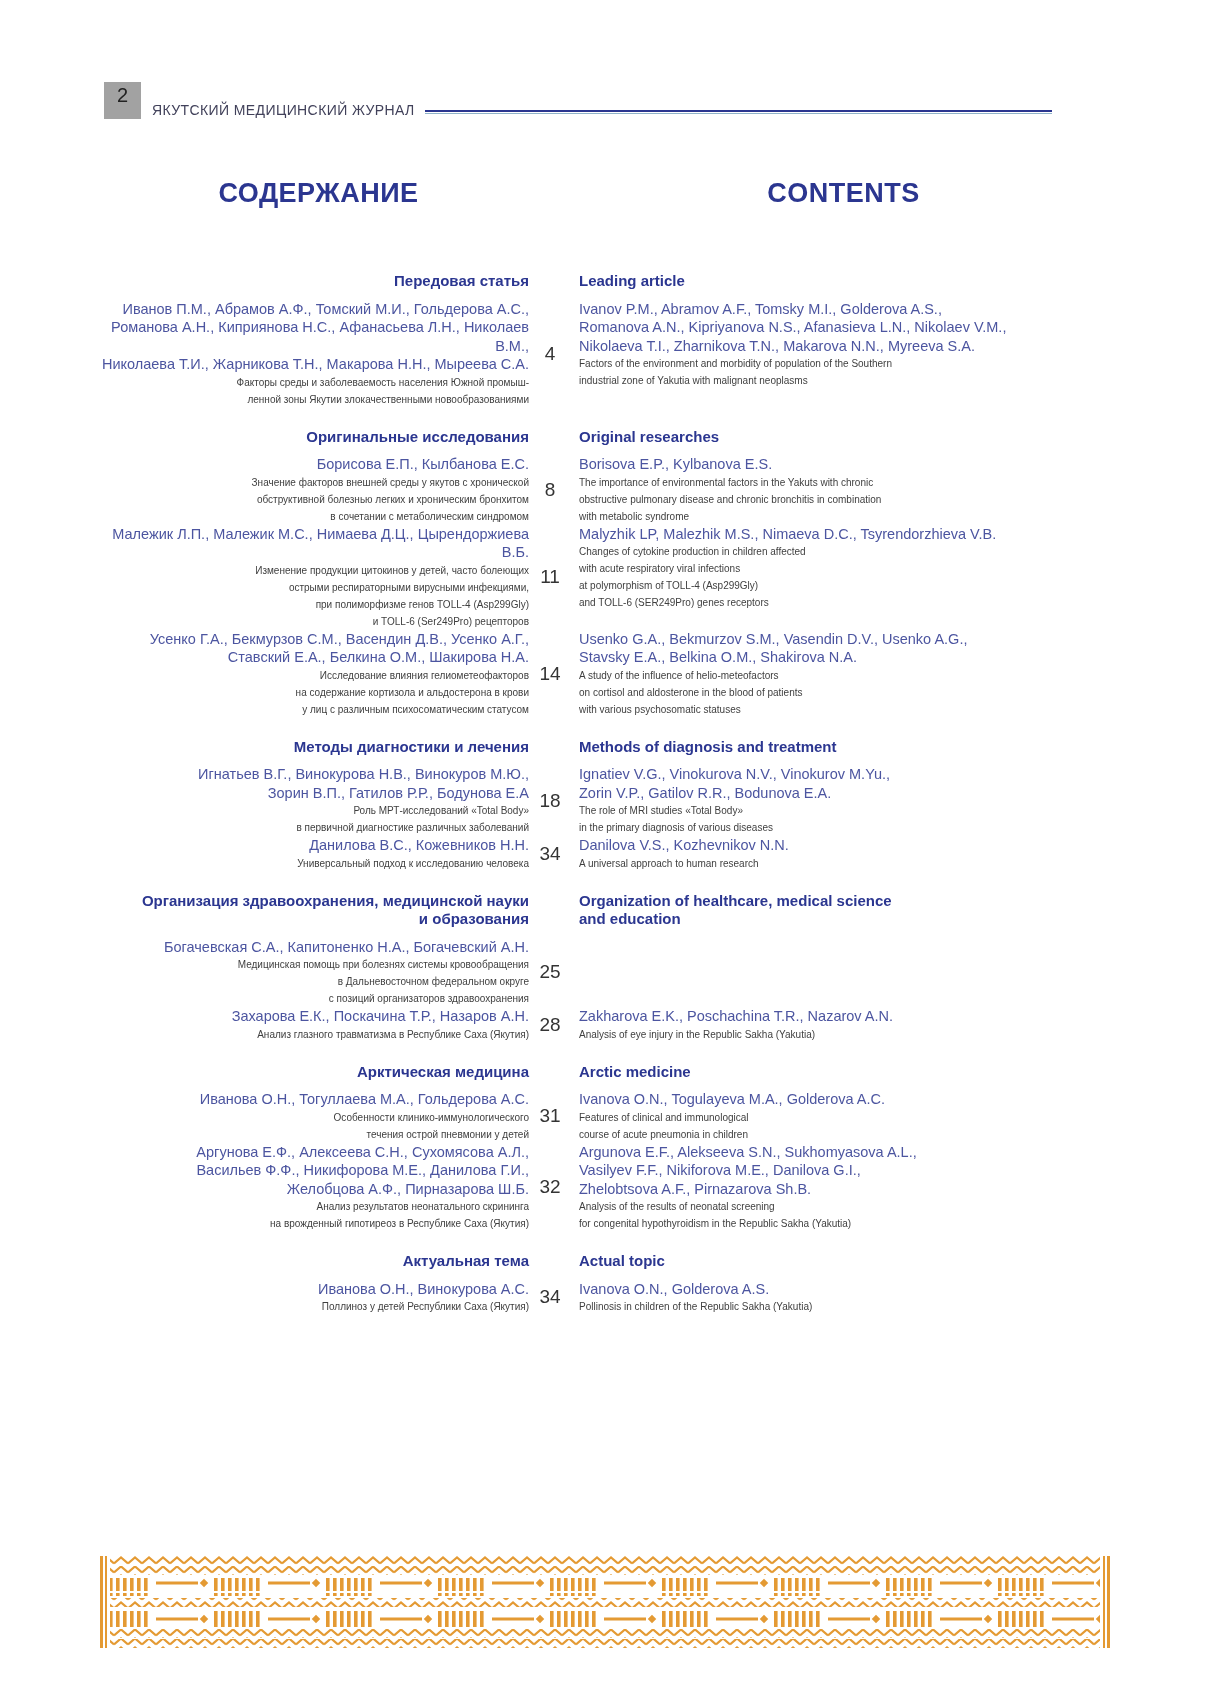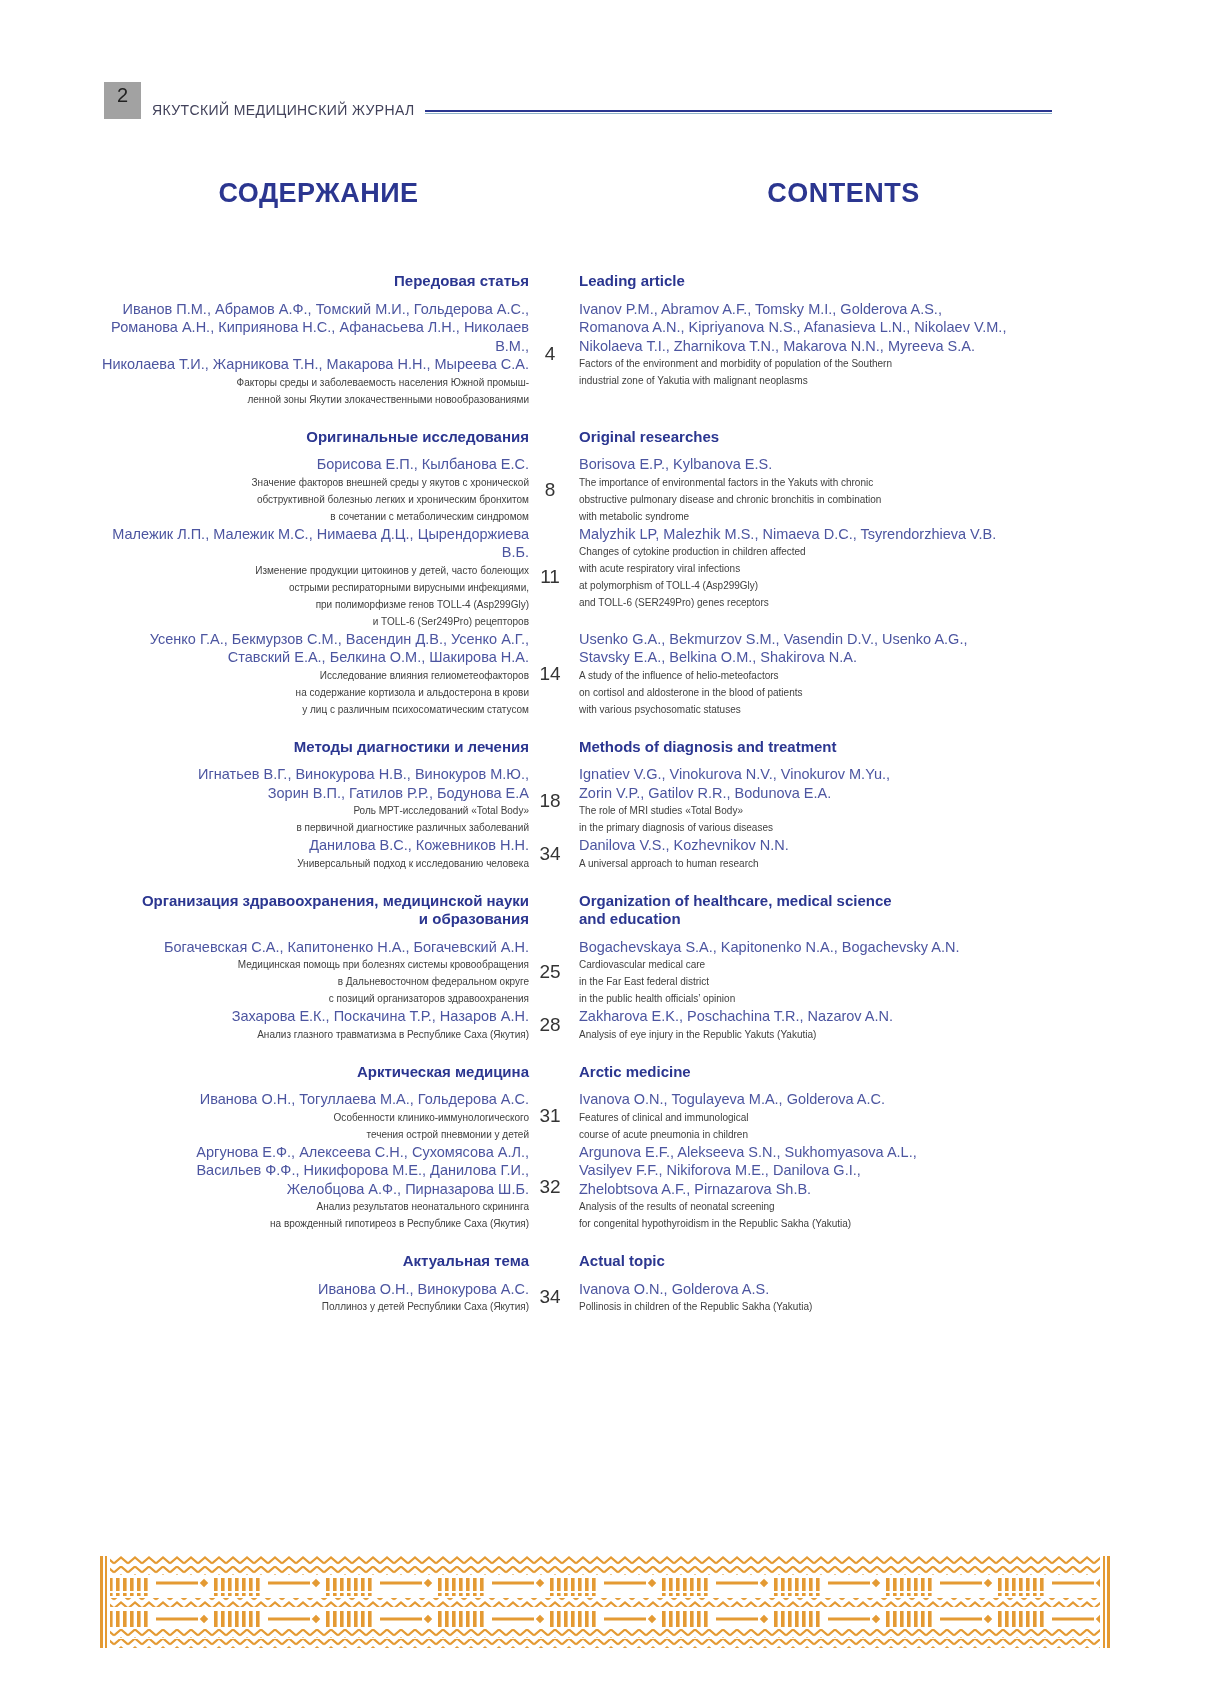--- a/index.html
+++ b/index.html
@@ -189,38 +189,32 @@
       <div class="entry-row">
         <div class="col-ru">
           <div class="authors">Богачевская С.А., Капитоненко Н.А., Богачевский А.Н.</div>
           <div class="title">Медицинская помощь при болезнях системы кровообращения
 в Дальневосточном федеральном округе
 с позиций организаторов здравоохранения</div>
         </div>
         <div class="col-num">
           <div class="pagenum">25</div>
         </div>
-        <div class="col-en">
-          <div class="authors">Bogachevskaya S.A., Kapitonenko N.A., Bogachevsky A.N.</div>
-          <div class="title">Cardiovascular medical care
-in the Far East federal district
-in the public health officials’ opinion</div>
-        </div>
       </div>
       <div class="entry-row">
         <div class="col-ru">
           <div class="authors">Захарова Е.К., Поскачина Т.Р., Назаров А.Н.</div>
           <div class="title">Анализ глазного травматизма в Республике Саха (Якутия)</div>
         </div>
         <div class="col-num">
           <div class="pagenum">28</div>
         </div>
         <div class="col-en">
           <div class="authors">Zakharova E.K., Poschachina T.R., Nazarov A.N.</div>
-          <div class="title">Analysis of eye injury in the Republic Yakuts (Yakutia)</div>
+          <div class="title">Analysis of eye injury in the Republic Sakha (Yakutia)</div>
         </div>
       </div>
       <div class="section-row">
         <div class="col-ru section-header">Арктическая медицина</div>
         <div class="col-num"></div>
         <div class="col-en section-header">Arctic medicine</div>
       </div>
       <div class="entry-row">
         <div class="col-ru">
           <div class="authors">Иванова О.Н., Тогуллаева М.А., Гольдерова А.С.</div>

